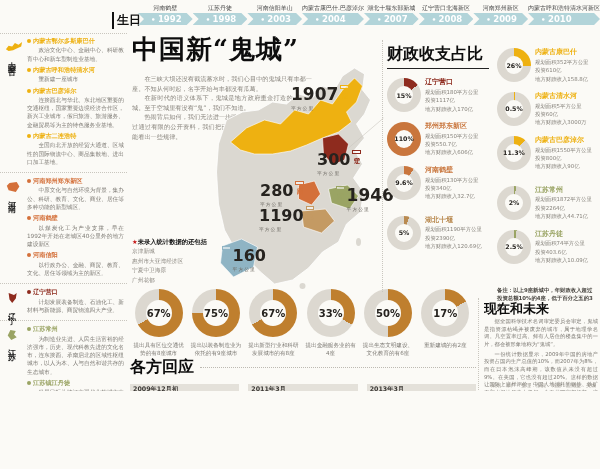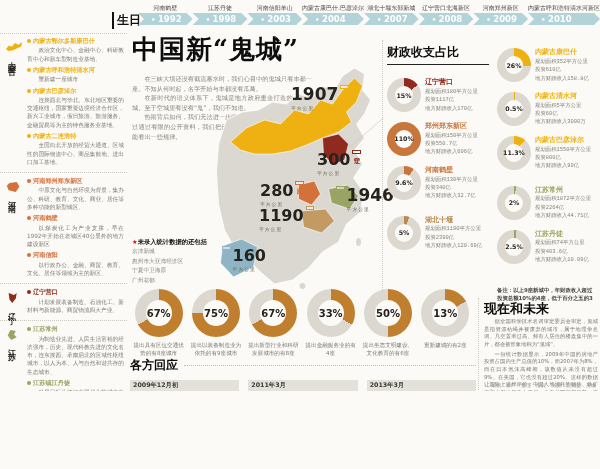--- a/index.html
+++ b/index.html
@@ -46,41 +46,41 @@
   .donut{position:relative;border-radius:50%;}
   .hole{position:absolute;border-radius:50%;background:#fbfaf6;display:flex;align-items:center;justify-content:center;}
   .ratio-row{position:absolute;left:130px;top:289px;width:344px;display:flex;}
   .ratio-cell{flex:1;text-align:center;padding:0 3px;}
   .ratio-cell .donut{width:48px;height:48px;margin:0 auto;}
   .ratio-cell .hole{inset:11px;font-size:10px;font-weight:bold;color:#26231f;}
   .ratio-lab{font-size:5.6px;color:#7d7a74;line-height:1.45;margin-top:4px;}
   
   .responses{position:absolute;left:130px;top:357px;width:346px;}
   .sec-head{display:flex;align-items:center;gap:6px;}
-  .sec-title{font-family:"DejaVu Serif",serif;font-size:12px;font-weight:bold;color:#0d0d0d;white-space:nowrap;}
+  .sec-title{font-family:"DejaVu Serif",serif;font-size:16px;font-weight:bold;color:#0d0d0d;white-space:nowrap;}
   .sec-rule{flex:1;border-top:1px dotted #bdbab2;}
   .resp-cols{display:flex;gap:9px;margin-top:3px;}
   .resp-col{flex:1;}
   .resp-date{background:#e4e1da;font-size:6.3px;font-weight:bold;color:#3a3733;padding:1px 3px;margin:3px 0 2px;}
   .resp-x{font-size:5.6px;color:#7d7a74;line-height:1.5;text-indent:2em;text-align:justify;margin:0;}
   
   .vrule{position:absolute;border-left:1px dotted #c9c6be;}
   #vr1{left:382px;top:40px;height:252px;}
   #vr2{left:478px;top:298px;height:160px;}
   .fiscal{position:absolute;left:387px;top:44px;width:213px;}
-  .fiscal-title{font-family:"DejaVu Serif",serif;font-size:12px;font-weight:bold;color:#0d0d0d;
+  .fiscal-title{font-family:"DejaVu Serif",serif;font-size:16px;font-weight:bold;color:#0d0d0d;
                 border-bottom:1.5px solid #222;padding-bottom:3px;width:102px;}
   .f-col{position:absolute;width:104px;}
   #fca{left:0;top:34px;}
   #fcb{left:110px;top:4px;}
   .f-entry{display:flex;gap:4px;margin-bottom:9px;align-items:flex-start;}
   .f-entry.gap{margin-top:15px;}
   .f-entry .donut{width:34px;height:34px;flex-shrink:0;}
   .f-entry .hole{inset:8px;font-size:6.3px;font-weight:bold;color:#26231f;}
-  .f-info{flex:1;min-width:0;font-family:Liberation Mono, monospace;}
+  .f-info{flex:1;min-width:0;}
   .f-name{font-size:7px;font-weight:bold;line-height:1.25;margin-bottom:1px;}
   .f-line{font-size:5.4px;color:#86827b;line-height:1.55;}
   .f-note{position:absolute;left:497px;top:286px;width:100px;font-size:5.4px;font-weight:bold;
           color:#4a4742;line-height:1.5;}
   
   .future{position:absolute;left:484px;top:300px;width:114px;height:150px;overflow:hidden;}
   .future .sec-title{font-size:13px;}
   .future p{font-size:5.3px;color:#7d7a74;line-height:1.45;text-indent:2em;text-align:justify;margin:0 0 2px;}
   .credits{position:absolute;right:4px;bottom:3px;font-size:5px;color:#9b978f;}
   .toprule{position:absolute;left:0;top:33px;width:127px;border-top:1px dotted #c9c6be;}
@@ -290,21 +290,21 @@
       <div class="ratio-lab">提出金融服务业的有4座</div>
     </div>
     <div class="ratio-cell">
       <div class="donut" style="background: conic-gradient(rgb(191, 127, 46) 0deg, rgb(191, 127, 46) 50%, rgb(220, 216, 208) 50%, rgb(220, 216, 208) 100%);">
           <div class="hole">50%</div>
         </div>
       <div class="ratio-lab">提出生态文明建设、文化教育的有6座</div>
     </div>
     <div class="ratio-cell">
       <div class="donut" style="background: conic-gradient(rgb(191, 127, 46) 0deg, rgb(191, 127, 46) 17%, rgb(220, 216, 208) 17%, rgb(220, 216, 208) 100%);">
-          <div class="hole">13%</div>
+          <div class="hole">17%</div>
         </div>
       <div class="ratio-lab">重新建城的有2座</div>
     </div>
   </div>
 
   <div class="responses">
     <div class="sec-head">
       <span class="sec-title">各方回应</span>
       <span class="sec-rule"></span>
     </div>

